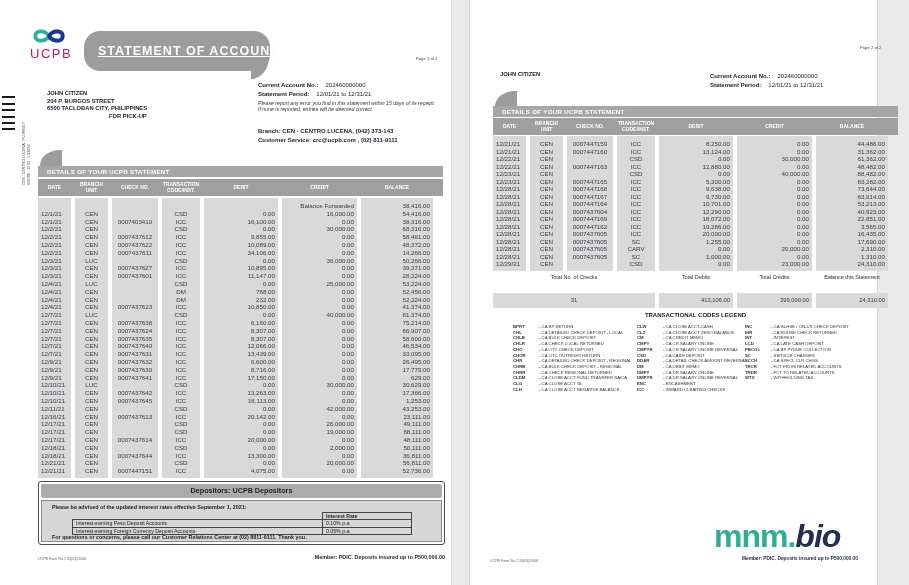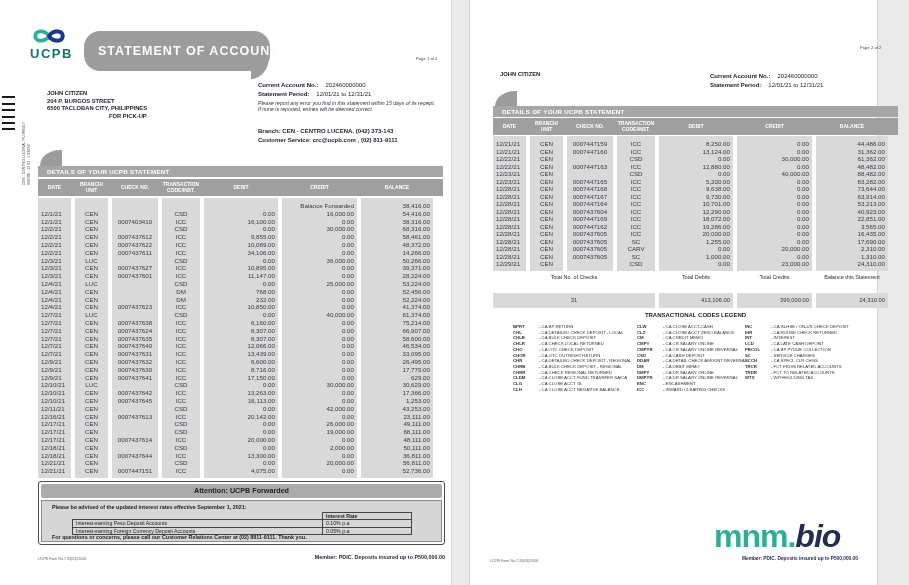--- a/index.html
+++ b/index.html
@@ -7,23 +7,23 @@
           font-family:"Liberation Sans",sans-serif;color:#2f3240;}
   .page{position:absolute;inset:0;}
   .gutter{position:absolute;left:451px;top:0;width:17px;height:585px;background:#eaeaea;border-left:1px solid #d6d6d6;border-right:1px solid #d6d6d6;}
   .right-margin{position:absolute;left:877px;top:0;width:32px;height:585px;background:#eaeaea;border-left:1px solid #d6d6d6;}
 
   
   .tick{position:absolute;left:2px;width:13px;height:2px;background:#1a1a1a;}
   .edge-text{position:absolute;left:22px;top:185px;transform:rotate(-90deg);transform-origin:0 0;
              font-size:3.6px;line-height:4.6px;color:#444;width:130px;}
   .logo-svg{position:absolute;left:29px;top:26px;}
-  .logo-text{position:absolute;left:30px;top:46px;font-size:13px;font-weight:700;color:#0f766e;letter-spacing:1.5px;}
+  .logo-text{position:absolute;left:30px;top:46px;font-size:13px;font-weight:400;color:#be185d;letter-spacing:1.5px;}
   .banner{position:absolute;left:84px;top:31px;width:186px;height:40px;background:#9c9c9c;border-radius:16px;}
-  .banner-title{color:#fcfcfc;font-weight:bold;font-size:12.5px;letter-spacing:1px;line-height:40px;padding-left:14px;white-space:nowrap;}
+  .banner-title{color:#fcfcfc;font-weight:bold;font-size:12.5px;letter-spacing:1px;line-height:40px;padding-left:14px;white-space:nowrap;text-decoration:underline;}
   .banner-tail{position:absolute;left:251px;top:57px;width:18px;height:22px;background:#9c9c9c;border-radius:0 0 100% 0;}
   .page-label{position:absolute;font-size:4.2px;color:#444;}
   .recipient{position:absolute;left:47px;top:90px;font-size:5.8px;font-weight:bold;color:#20242e;line-height:7.6px;}
   .recipient .indent{padding-left:62px;}
   .info-line{position:absolute;font-size:6px;color:#20242e;white-space:nowrap;}
   .info-line b{font-weight:bold;}
   .info-line .val{margin-left:7px;}
   .notice{position:absolute;left:258px;top:100px;width:178px;font-style:italic;font-size:5.2px;line-height:6.4px;color:#33363f;}
 
   
@@ -460,21 +460,21 @@
           <span class="tcell c1">CEN</span>
           <span class="tcell c2">0007447151</span>
           <span class="tcell c3">ICC</span>
           <span class="tcell c4">4,075.00</span>
           <span class="tcell c5">0.00</span>
           <span class="tcell c6">52,736.00</span>
         </div>
       </div>
 
     <div class="attention">
-      <div class="att-header">Attention:  UCPB Forwarded</div>
+      <div class="att-header">Depositors:  UCPB Depositors</div>
       <div class="att-body">
         <div class="att-intro">Please be advised of the updated interest rates effective September 1, 2021:</div>
         <table class="rate-table">
           <tbody>
               <tr>
             <th class="noborder lcol"></th>
             <th class="rt-head rcol">Interest Rate</th>
           </tr>
           <tr>
             <td class="lcol">Interest-earning Peso Deposit Accounts</td>

